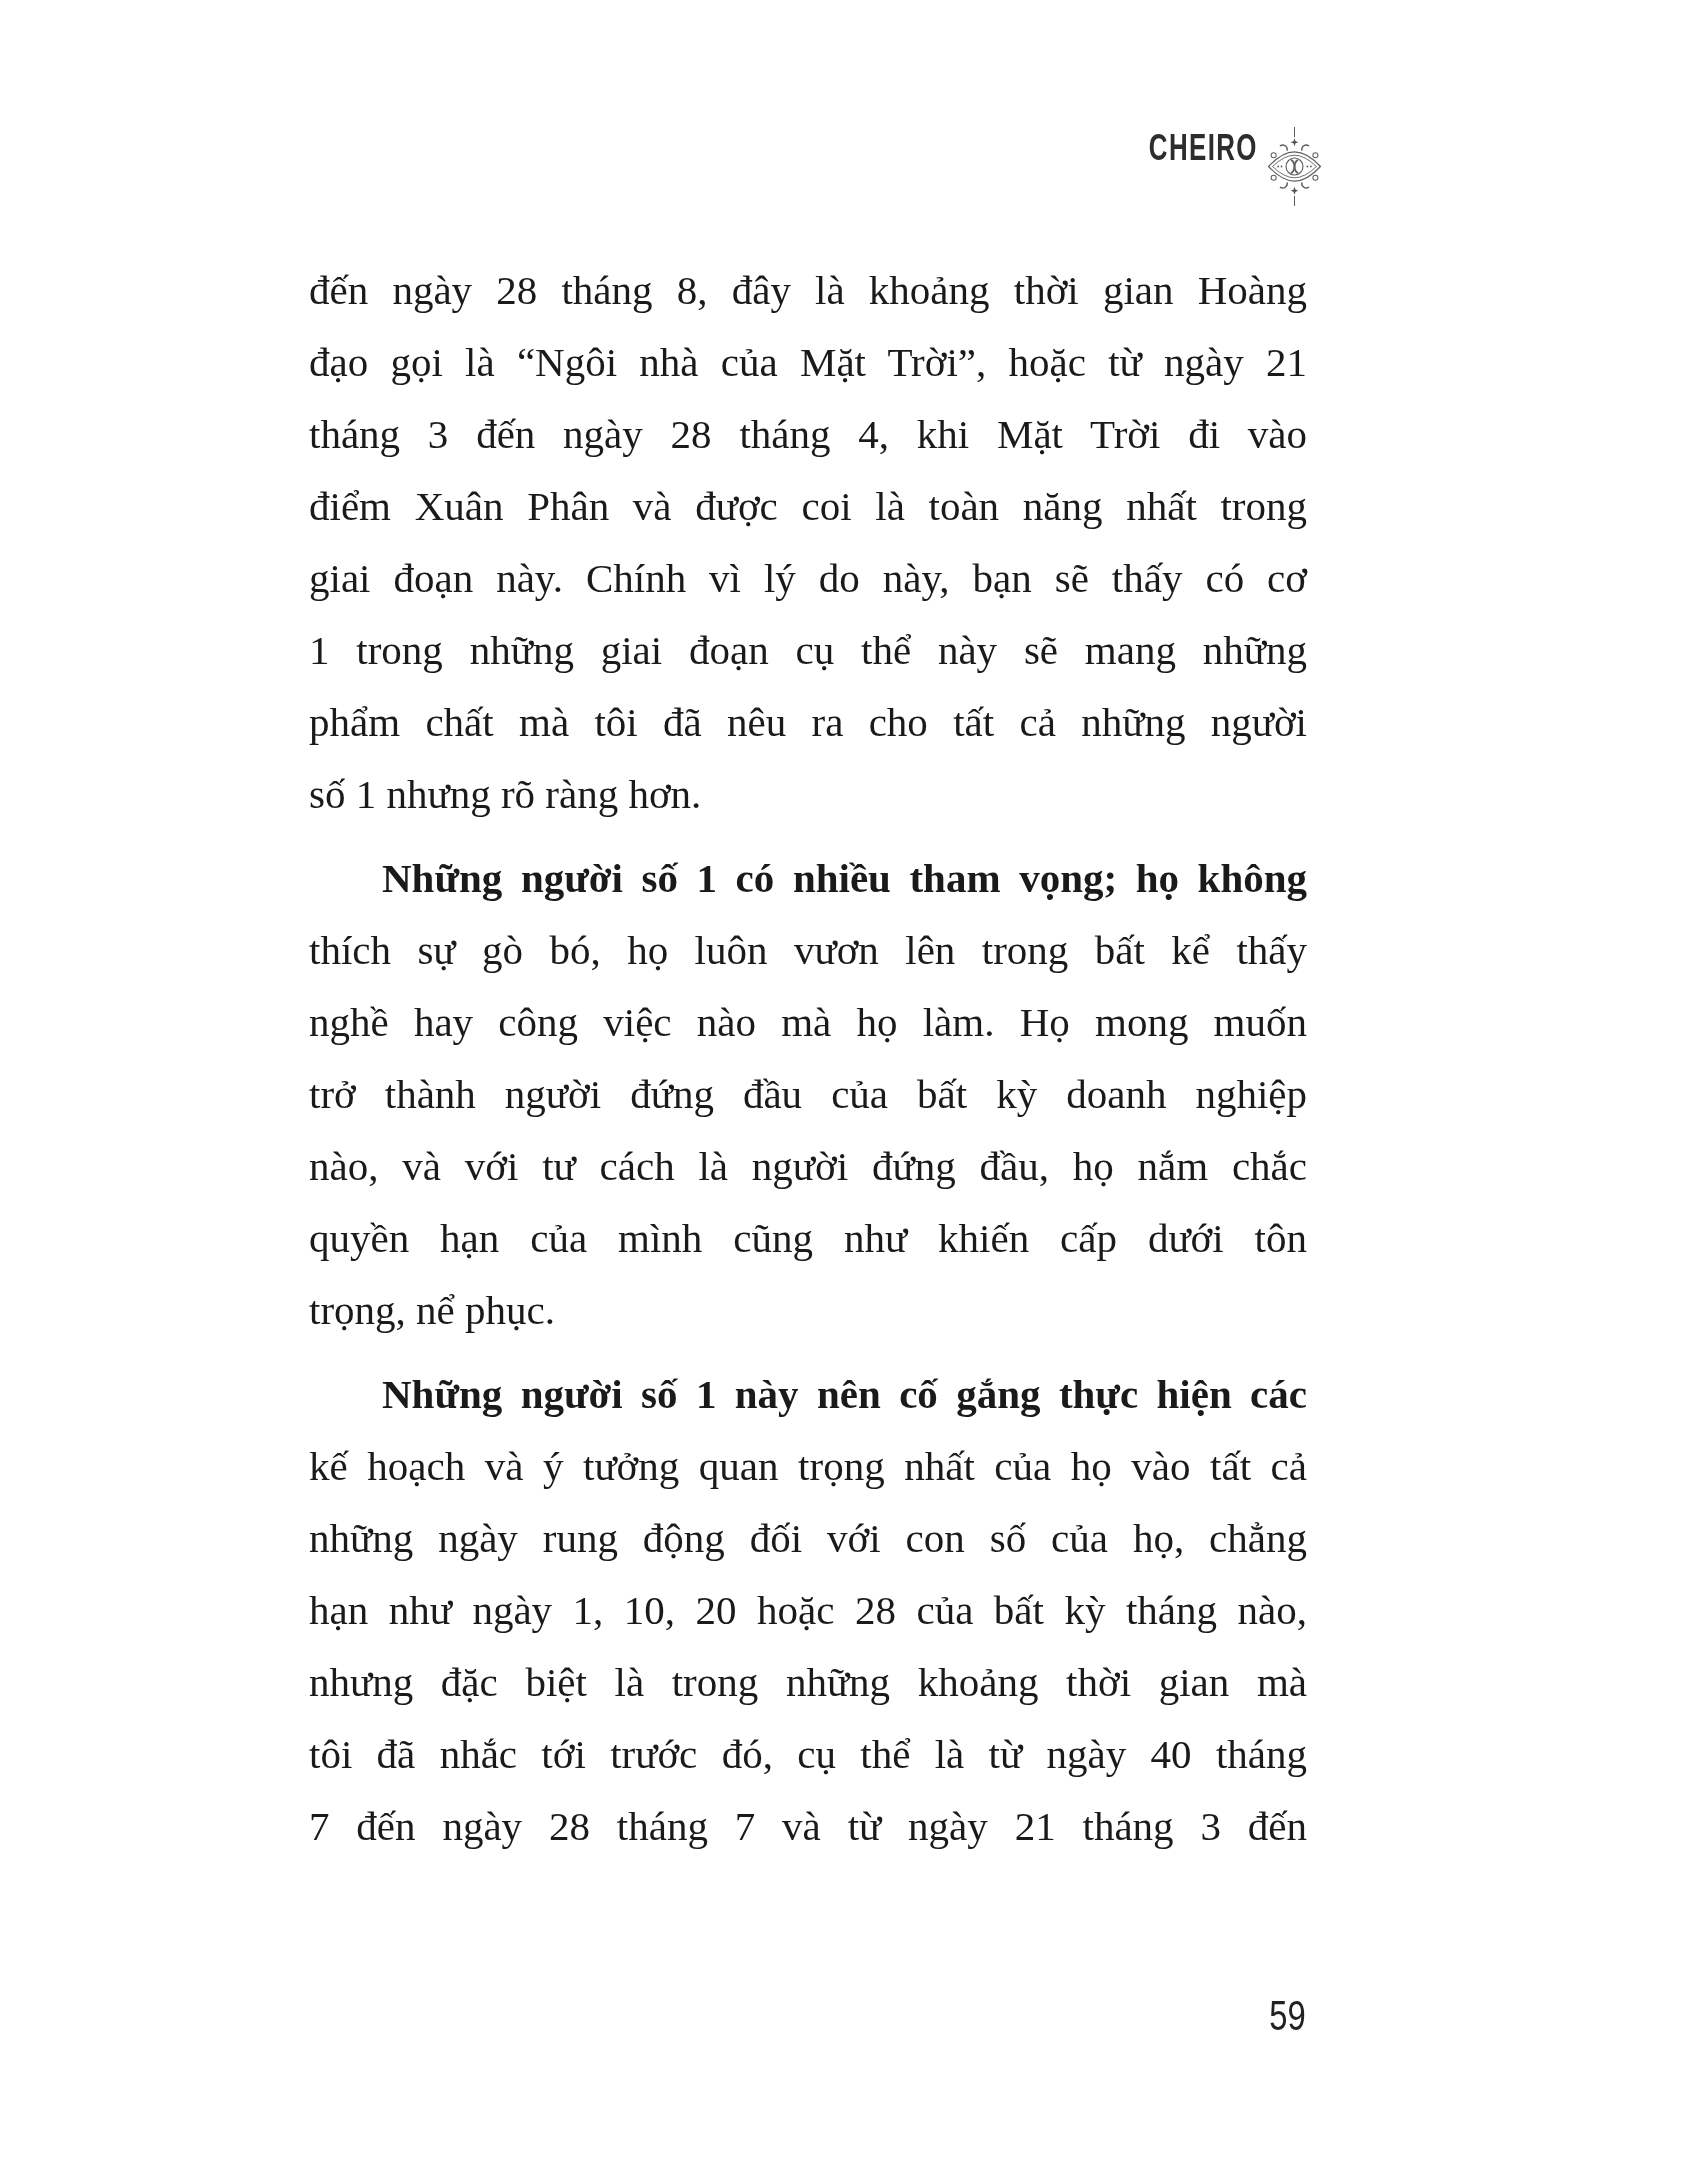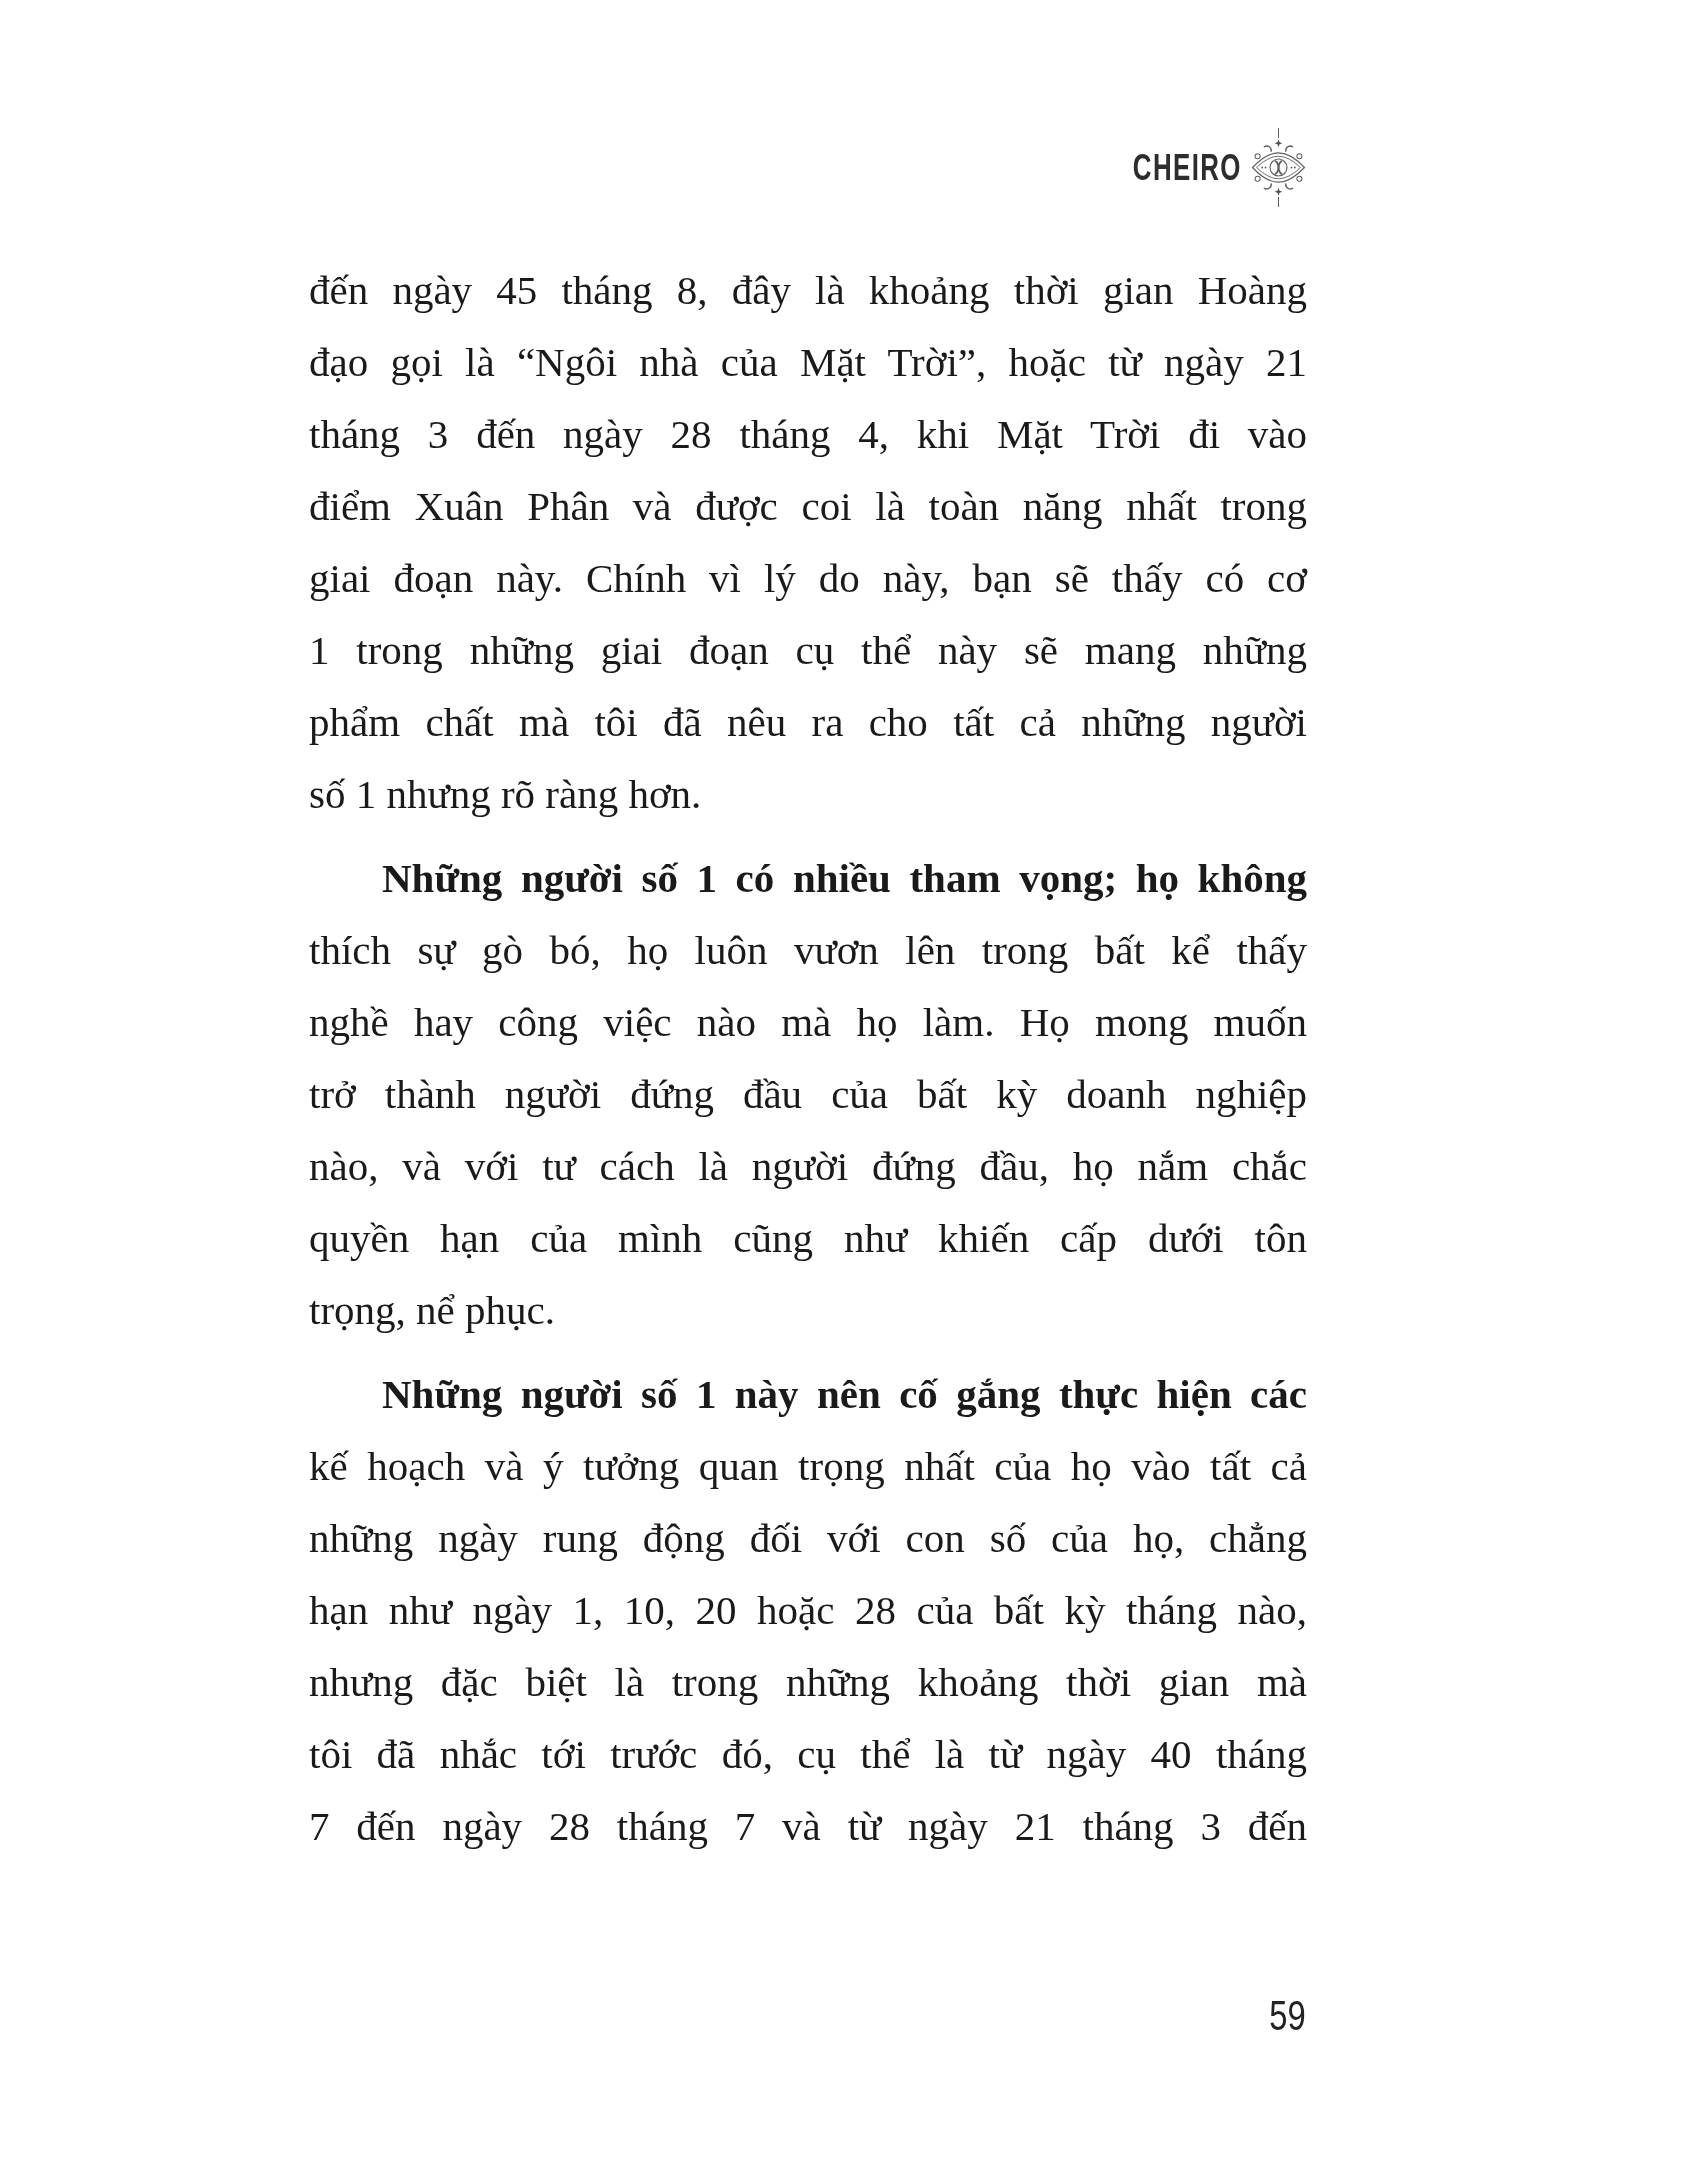--- a/index.html
+++ b/index.html
@@ -10,23 +10,23 @@
     height: 2178px;
     background: #ffffff;
     overflow: hidden;
     font-family: "Liberation Serif", serif;
   }
 
   
   .header {
     position: absolute;
     top: 127px;
-    right: 376px;
+    right: 360px;
     display: flex;
-    align-items: center;
+    align-items: flex-start;
     height: 81px;
   }
   .brand {
     font-family: "Liberation Sans", sans-serif;
     font-size: 37px;
     font-weight: 600;
     letter-spacing: 2px;
     color: #2d2d2d;
     transform: scaleX(0.70);
     transform-origin: right center;
@@ -105,21 +105,21 @@
         <circle cx="21" cy="70" r="1.6" fill="#5f5f5f" stroke="none"></circle>
         <circle cx="27" cy="70" r="1.6" fill="#5f5f5f" stroke="none"></circle>
         <circle cx="73" cy="70" r="1.6" fill="#5f5f5f" stroke="none"></circle>
         <circle cx="79" cy="70" r="1.6" fill="#5f5f5f" stroke="none"></circle>
       </svg>
     </span>
   </div>
 
   <div class="body-text">
       <div class="paragraph">
-        <div class="line">đến ngày 45 tháng 8, đây là khoảng thời gian Hoàng</div>
+        <div class="line">đến ngày 28 tháng 8, đây là khoảng thời gian Hoàng</div>
         <div class="line">đạo gọi là “Ngôi nhà của Mặt Trời”, hoặc từ ngày 21</div>
         <div class="line">tháng 3 đến ngày 28 tháng 4, khi Mặt Trời đi vào</div>
         <div class="line">điểm Xuân Phân và được coi là toàn năng nhất trong</div>
         <div class="line">giai đoạn này. Chính vì lý do này, bạn sẽ thấy có cơ</div>
         <div class="line">1 trong những giai đoạn cụ thể này sẽ mang những</div>
         <div class="line">phẩm chất mà tôi đã nêu ra cho tất cả những người</div>
         <div class="line lastline">số 1 nhưng rõ ràng hơn.</div>
       </div>
       <div class="paragraph">
         <div class="line indent">Những người số 1 có nhiều tham vọng; họ không</div>

